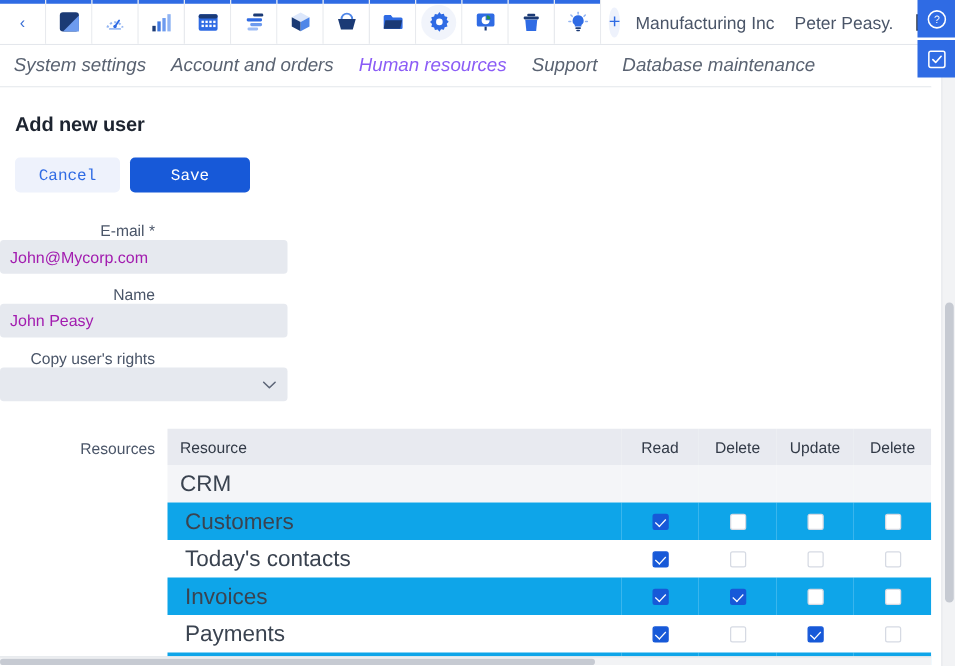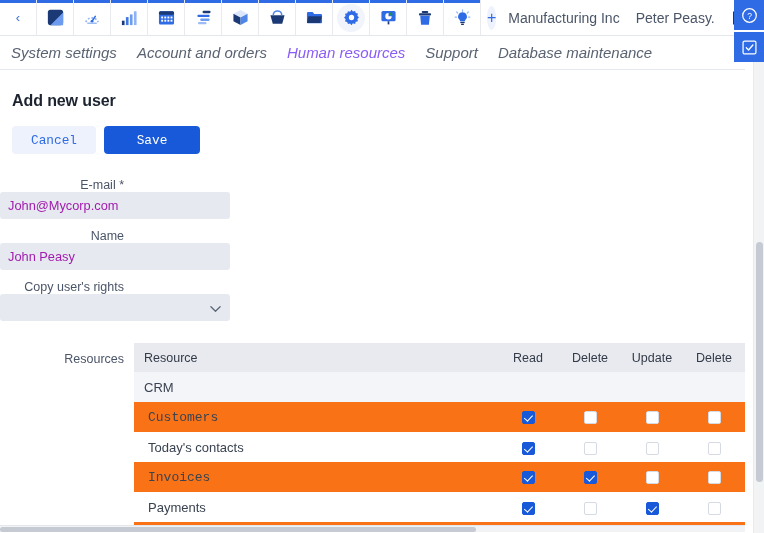--- a/index.html
+++ b/index.html
@@ -217,35 +217,35 @@
     height: 29px;
     text-align: center;
     padding: 0;
   }
   table.res th.res-col {
     text-align: left;
     padding-left: 10px;
   }
   table.res td {
     height: 30px;
-    font-size: 13px;
+    font-size: 18px;
     color: #3a4350;
     padding: 0;
     text-align: center;
     margin-top: 26px;
   }
   table.res td.name {
     text-align: left;
     padding-left: 14px;
   }
   table.res td.group {
     text-align: left;
     padding-left: 10px;
   }
-  tr.stripe td { background: #f97316; font-family: Liberation Mono, monospace; }
+  tr.stripe td { background: #0ea5e9; }
   tr.plain  td { background: #ffffff; }
   tr.grouprow td { background: #f4f5f8; }
 
   .cb {
     width: 13px; height: 13px;
     border-radius: 2px;
     display: inline-block;
     vertical-align: middle;
     position: relative;
     cursor: pointer;

